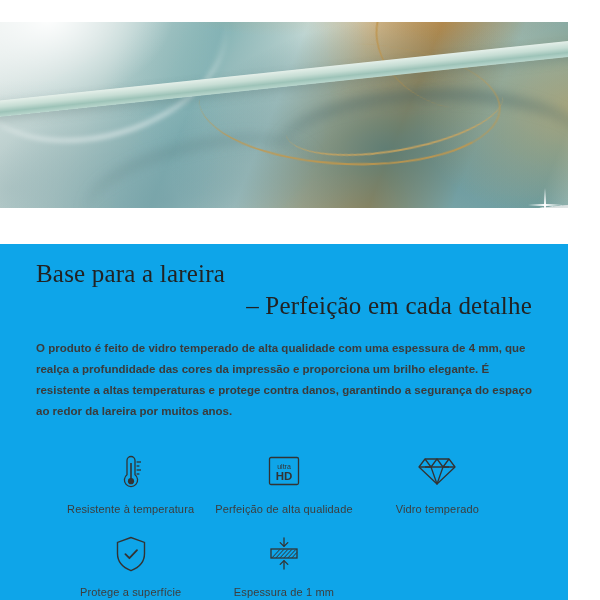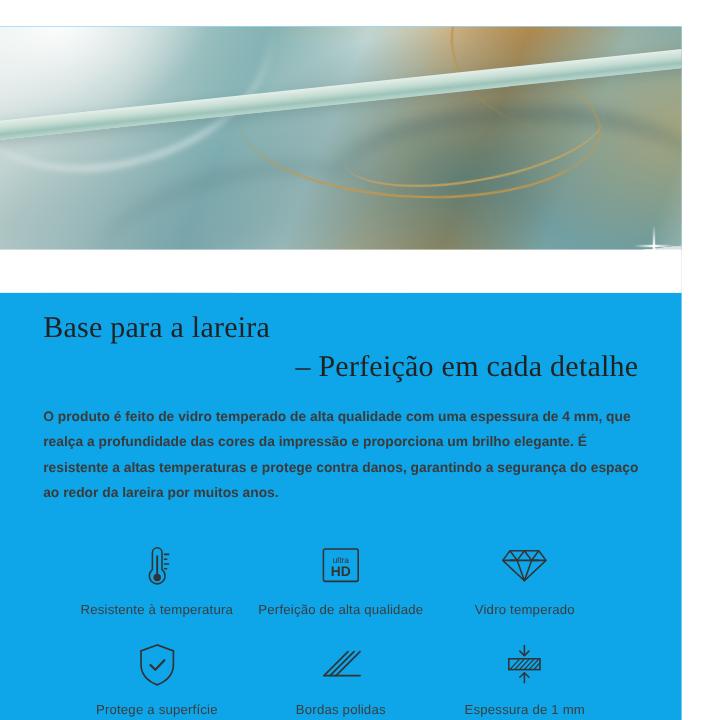--- a/index.html
+++ b/index.html
@@ -288,31 +288,20 @@
       <div class="feature">
         <div class="feature-icon">
           <svg width="36" height="42" viewBox="0 0 36 42" fill="none" stroke="#333" stroke-width="1.4">
             <path d="M18 4.5 4.5 9.4v11.2c0 8.2 5.6 14.1 13.5 17.1 7.9-3 13.5-8.9 13.5-17.1V9.4L18 4.5z"></path>
             <path d="M12.4 21.2l4 4 7.6-8" stroke-width="1.8" stroke-linecap="round" stroke-linejoin="round"></path>
           </svg>
         </div>
         <div class="feature-label">Protege a superfície</div>
       </div>
 
-      <div class="feature">
-        <div class="feature-icon">
-          <svg width="40" height="34" viewBox="0 0 40 34" fill="none" stroke="#333" stroke-width="1.4" stroke-linecap="round">
-            <path d="M6 26 L26 6"></path>
-            <path d="M11 26 L31 6"></path>
-            <path d="M16 26 L36 6"></path>
-            <path d="M6 26 L36 26" stroke-width="1.5"></path>
-          </svg>
-        </div>
-        <div class="feature-label">Bordas polidas</div>
-      </div>
 
       <div class="feature">
         <div class="feature-icon">
           <svg width="40" height="38" viewBox="0 0 40 38" fill="none" stroke="#333" stroke-width="1.3">
             <path d="M20 3v8" stroke-linecap="round"></path>
             <path d="M16.2 7.6 20 11.4l3.8-3.8" stroke-linecap="round" stroke-linejoin="round"></path>
             <rect x="7" y="14" width="26" height="9" stroke="#333" stroke-width="1.3" fill="none"></rect>
             <path d="M8 22.8 15.8 14.5M12 22.8 19.8 14.5M16 22.8 23.8 14.5M20 22.8 27.8 14.5M24 22.8 31.8 14.5M28 22.8 32.8 17.5" stroke-width="1"></path>
             <path d="M20 34v-8" stroke-linecap="round"></path>
             <path d="M16.2 29.4 20 25.6l3.8 3.8" stroke-linecap="round" stroke-linejoin="round"></path>

